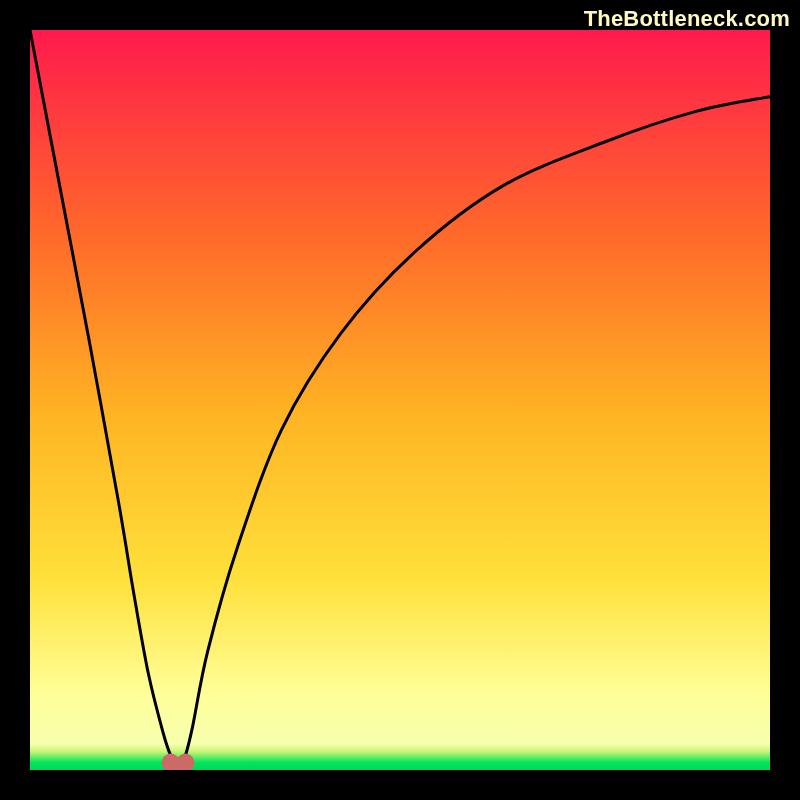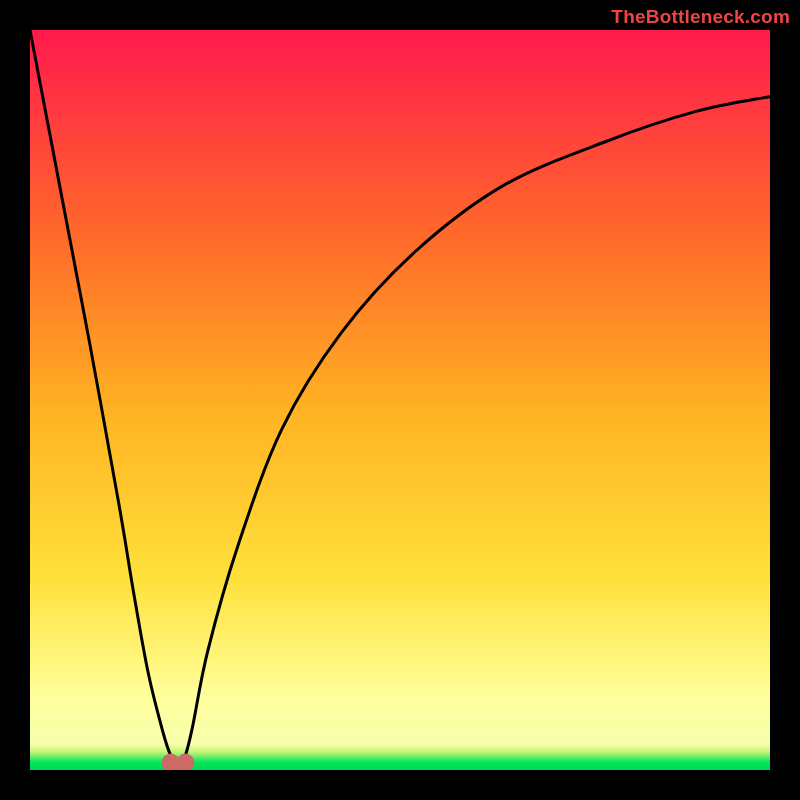--- a/index.html
+++ b/index.html
@@ -23,22 +23,22 @@
     position: absolute;
     left: 0;
     top: 0;
     width: 740px;
     height: 740px;
   }
   .watermark {
     position: absolute;
     top: 6px;
     right: 10px;
-    color: #ef4444;
-    font-size: 19px;
+    color: #fef9c3;
+    font-size: 22px;
     font-weight: 600;
     letter-spacing: 0.2px;
     font-family: Arial, Helvetica, sans-serif;
   }
   svg { display: block; }
 </style>
 </head>
 <body>
 
 <div class="watermark">TheBottleneck.com</div>

